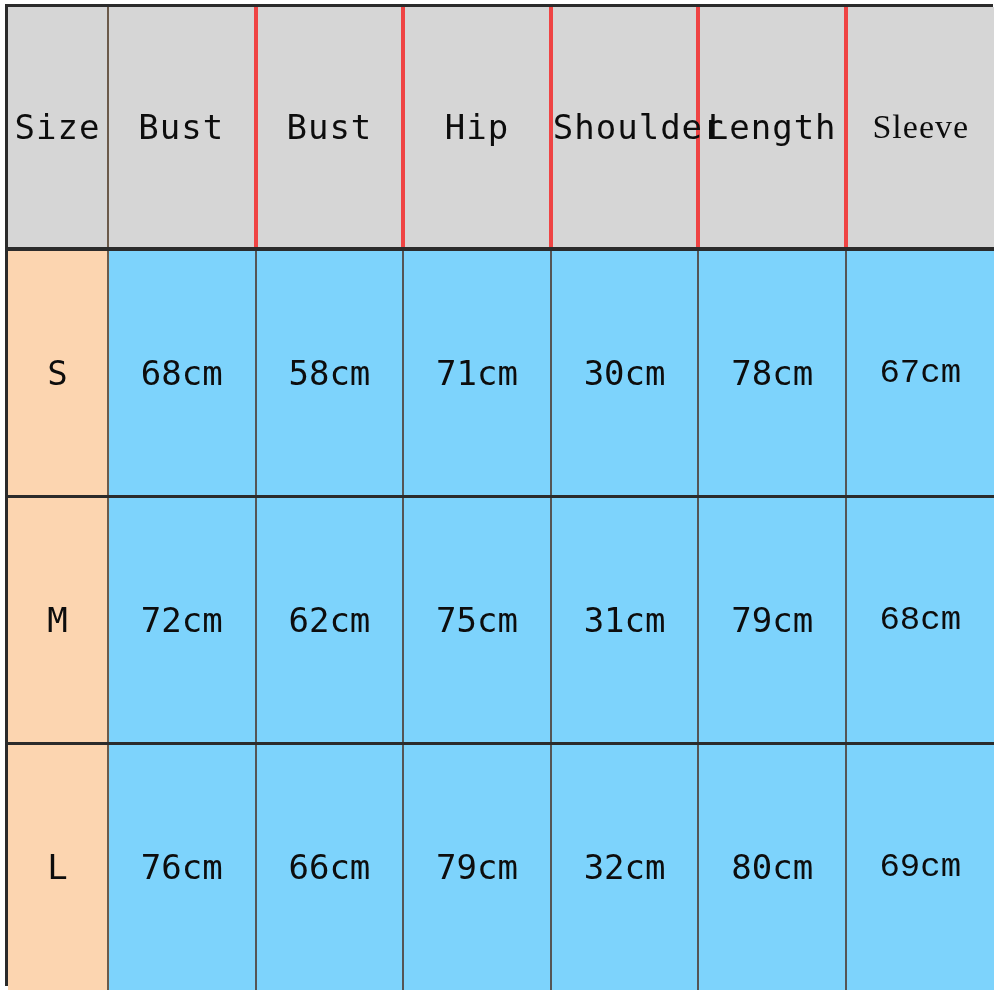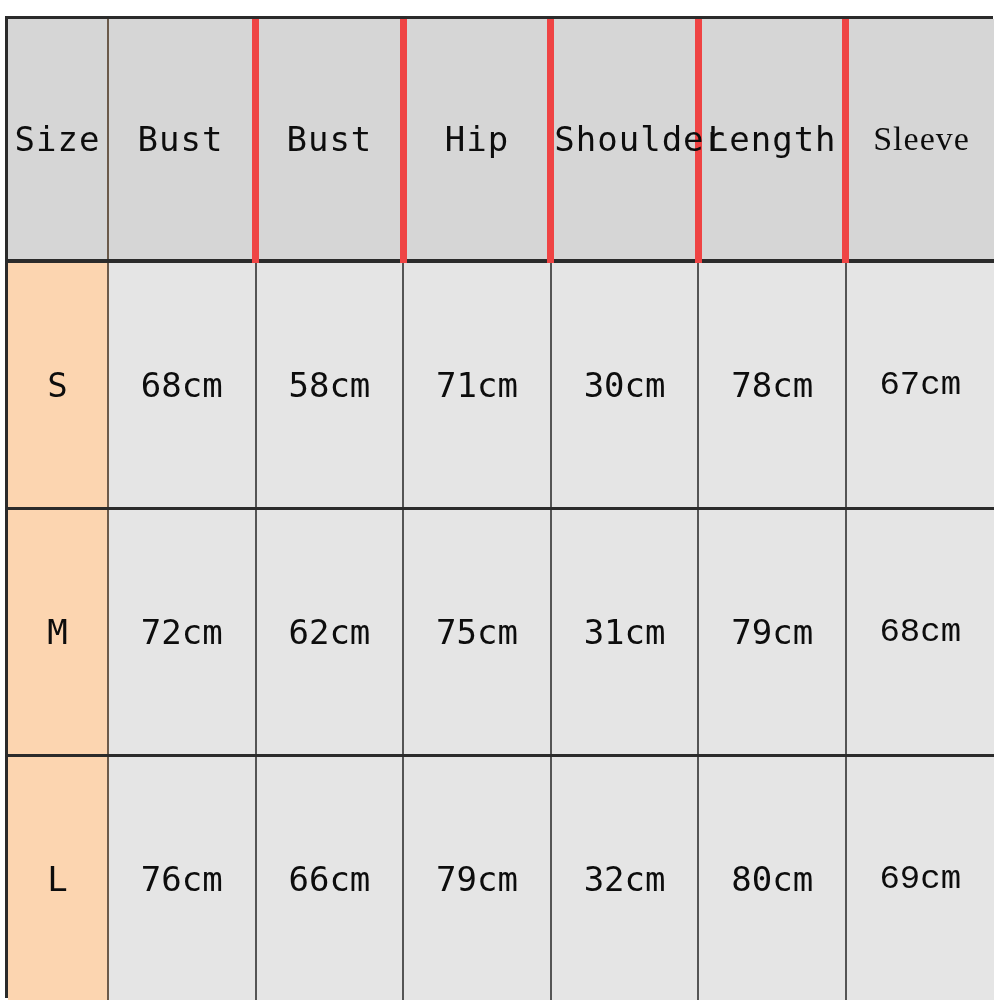--- a/index.html
+++ b/index.html
@@ -15,21 +15,21 @@
     height: 1000px;
     background: #ffffff;
     overflow: hidden;
     font-family: "DejaVu Sans Mono", "Liberation Mono", monospace;
   }
 
   
   .size-table-wrap {
     position: absolute;
     left: 5px;
-    top: 16px;
+    top: 4px;
     width: 988px;
     height: 982px;
     box-sizing: border-box;
     border: 3px solid #2b2b2b;
     background: #ffffff;
   }
 
   table.size-table {
     width: 100%;
     height: 100%;
@@ -40,21 +40,21 @@
   table.size-table col.col-size   { width: 100px; }
   table.size-table col.col-data   { width: 147.6px; }
 
   
   thead tr.header-row {
     height: 242px;
   }
 
   thead th {
     background: #d6d6d6;
-    border-right: 7px solid #ef4444;
+    border-right: 4px solid #ef4444;
     border-bottom: 4px solid #2b2b2b;
     font-weight: normal;
     font-size: 34px;
     letter-spacing: 1px;
     color: #0d0d0d;
     text-align: center;
     vertical-align: middle;
     padding: 0;
     line-height: 1;
   }
@@ -75,21 +75,21 @@
 
   tbody td {
     border-right: 2px solid #555555;
     border-bottom: 3px solid #2b2b2b;
     font-size: 34px;
     letter-spacing: 0px;
     color: #0d0d0d;
     text-align: center;
     vertical-align: middle;
     padding: 0;
-    background: #e5e5e5;
+    background: #7dd3fc;
     line-height: 1;
   }
 
   tbody td:last-child {
     border-right: none;
     font-family: Liberation Mono, monospace;
   }
 
   tbody tr:last-child td {
     border-bottom: none;

